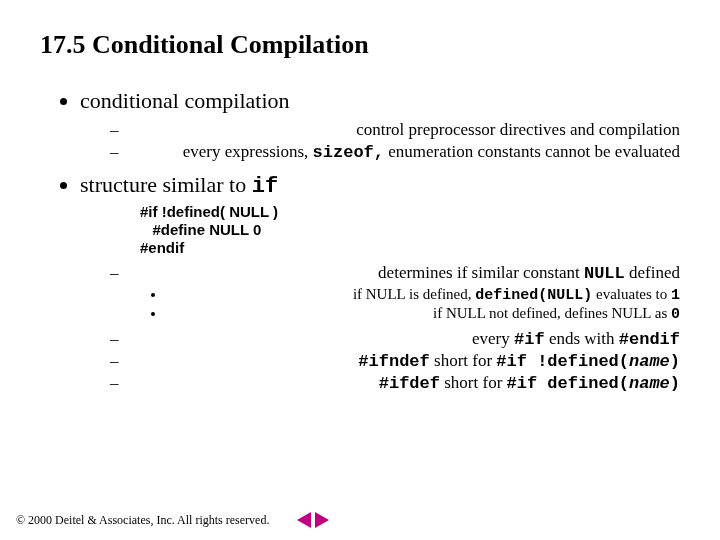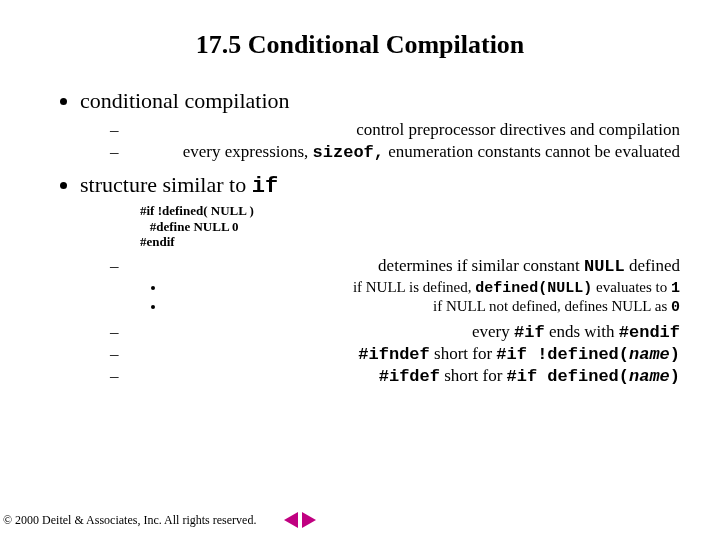--- a/index.html
+++ b/index.html
@@ -12,21 +12,20 @@
     color: #000;
     position: relative;
     overflow: hidden;
   }
   .slide {
     padding: 20px 40px 0 40px;
   }
   .title {
     font-size: 26px;
     font-weight: bold;
-    text-align: center;
     margin: 10px 0 28px 0;
   }
   ul.top {
     list-style: disc;
     padding-left: 40px;
     margin: 0;
   }
   ul.top > li {
     font-size: 22px;
     margin-bottom: 6px;
@@ -57,31 +56,31 @@
     font-size: 15px;
     margin: 1px 0;
     padding-left: 0;
   }
   ul.subsub > li::before { content: none; }
   .mono {
     font-family: Liberation Mono, monospace;
     font-weight: bold;
   }
   .codeblock {
-    font-family: Liberation Serif, serif;
+    font-family: Liberation Sans, sans-serif;
     font-weight: bold;
-    font-size: 13px;
+    font-size: 15px;
     white-space: pre;
     margin: 4px 0 4px 60px;
     line-height: 1.2;
   }
   .footer {
     position: absolute;
     bottom: 12px;
-    left: 3px;
+    left: 16px;
     font-size: 12px;
     display: flex;
     align-items: center;
     gap: 22px;
   }
   .nav {
     display: inline-flex;
     gap: 4px;
     margin-left: 6px;
   }

